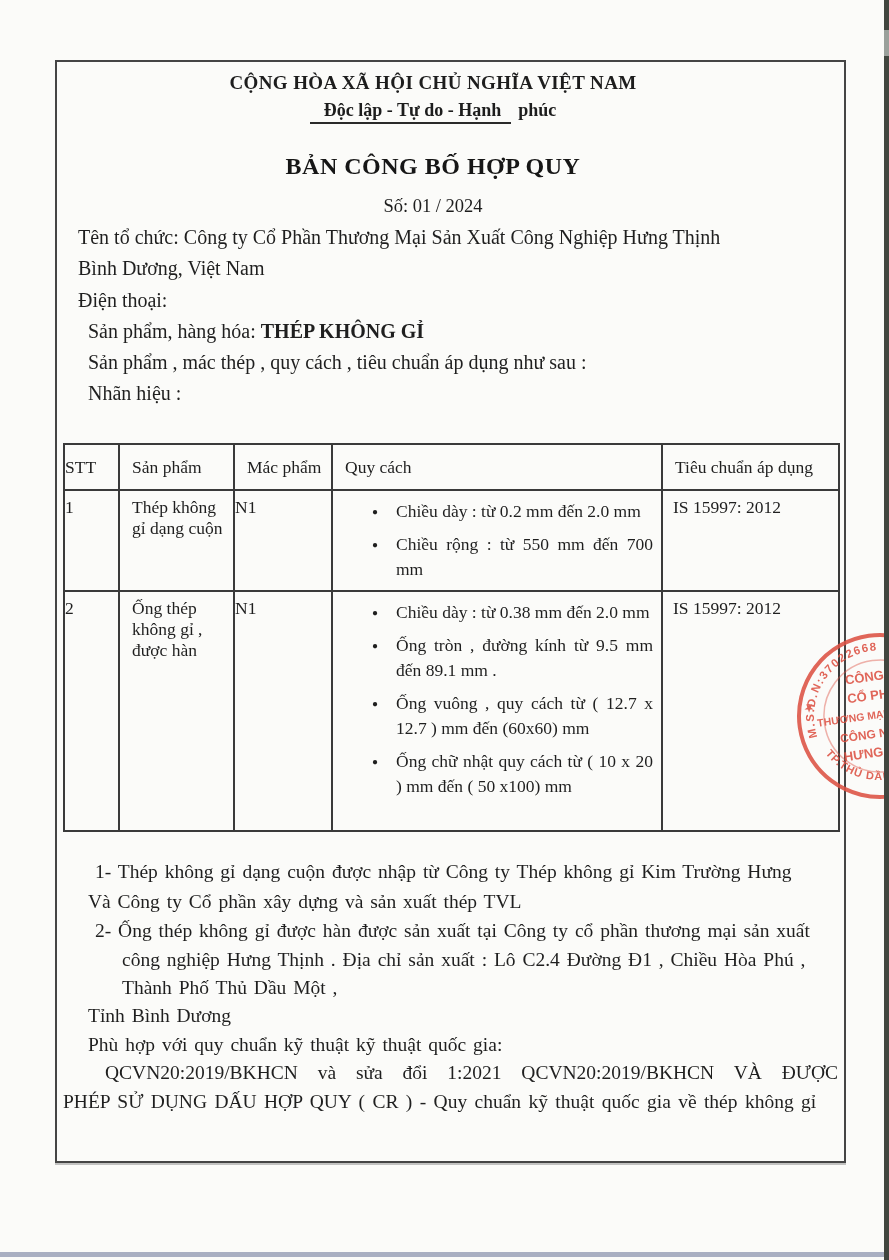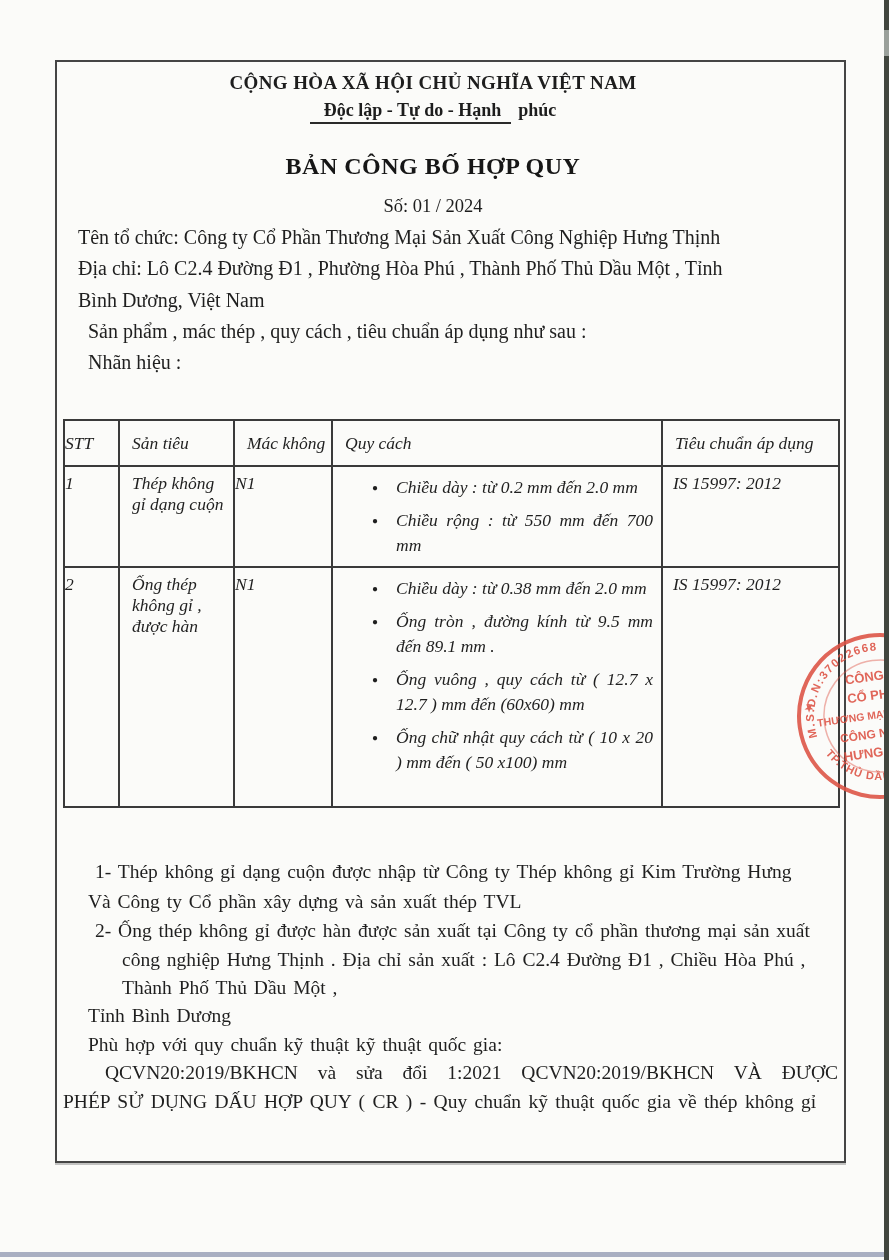--- a/index.html
+++ b/index.html
@@ -23,21 +23,21 @@
   .motto-underlined{border-bottom:2px solid #2a2a2a;padding:0 10px 2px 14px;}
   .motto-tail{margin-left:7px;font-family:Liberation Serif, serif;}
   .doc-title{top:153px;font-weight:bold;font-size:24px;letter-spacing:.5px;color:#161616;}
   .doc-number{top:196px;font-size:18.5px;color:#1d1d1d;}
   
   .org-block{left:78px;top:226px;width:740px;z-index:2;font-size:20px;color:#1f1f1f;}
   .org-line{height:31.3px;white-space:nowrap;}
   .org-line.indented{padding-left:10px;}
   .bold{font-weight:bold;}
   
-  .spec-table-wrap{left:63px;top:419px;z-index:2;font-style:italic;}
+  .spec-table-wrap{left:63px;top:443px;z-index:2;}
   table.spec{border-collapse:collapse;table-layout:fixed;width:775px;font-size:17.5px;color:#1f1f1f;}
   table.spec td,table.spec th{border:2px solid #3a3a3a;font-weight:normal;text-align:left;
     padding:0;vertical-align:top;overflow:hidden;}
   tr.hdr td{height:40px;vertical-align:middle;padding:2px 0 2px 12px;}
   td.c-stt{text-align:center;padding:6px 0 0 0 !important;}
   tr.hdr td.c-stt{padding:2px 0 !important;}
   td.c-sp{padding:6px 8px 0 12px !important;text-align:justify;}
   td.c-mt{text-align:center;padding:6px 0 0 0 !important;}
   td.c-qc{padding:4px 8px 0 8px !important;}
   td.c-tc{padding:6px 6px 0 10px !important;}
@@ -75,40 +75,43 @@
 <div class="abs center-line nat-header">CỘNG HÒA XÃ HỘI CHỦ NGHĨA VIỆT NAM</div>
 <div class="abs center-line motto">
   <span class="motto-underlined">Độc lập - Tự do - Hạnh</span><span class="motto-tail">phúc</span>
 </div>
 
 <div class="abs center-line doc-title">BẢN CÔNG BỐ HỢP QUY</div>
 <div class="abs center-line doc-number">Số: 01 / 2024</div>
 
 <div class="abs org-block">
   <div class="org-line">Tên tổ chức: Công ty Cổ Phần Thương Mại Sản Xuất Công Nghiệp Hưng Thịnh</div>
-  <div class="org-line">Địa chỉ: Lô C2.4 Đường Đ1 , Phường Hòa Phú , Thành Phố Thủ Dầu Một , Tỉnh</div>
   <div class="org-line">Bình Dương, Việt Nam</div>
+  <div class="org-line">Điện thoại:</div>
+  <div class="org-line indented">
+    <span>Sản phẩm, hàng hóa: </span><span class="bold">THÉP KHÔNG GỈ</span>
+  </div>
   <div class="org-line indented">Sản phẩm , mác thép , quy cách , tiêu chuẩn áp dụng như sau :</div>
   <div class="org-line indented">Nhãn hiệu :</div>
 </div>
 
 <div class="abs spec-table-wrap">
   <table class="spec">
     <colgroup>
         <col style="width:55px">
         <col style="width:115px">
         <col style="width:98px">
         <col style="width:330px">
         <col style="width:177px">
       </colgroup>
     <tbody>
         <tr class="hdr">
       <td class="c-stt">STT</td>
-      <td>Sản tiêu</td>
-      <td>Mác không</td>
+      <td>Sản phẩm</td>
+      <td>Mác phẩm</td>
       <td>Quy cách</td>
       <td>Tiêu chuẩn áp dụng</td>
     </tr>
     <tr class="r1">
       <td class="c-stt">1</td>
       <td class="c-sp">Thép không gỉ dạng cuộn</td>
       <td class="c-mt">N1</td>
       <td class="c-qc">
         <ul class="spec-list">
           <li>Chiều dày : từ 0.2 mm đến 2.0 mm</li>

